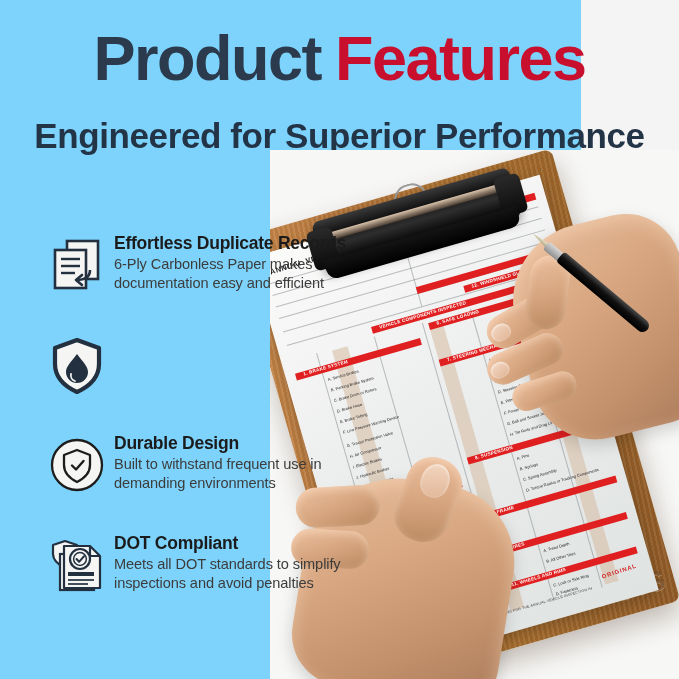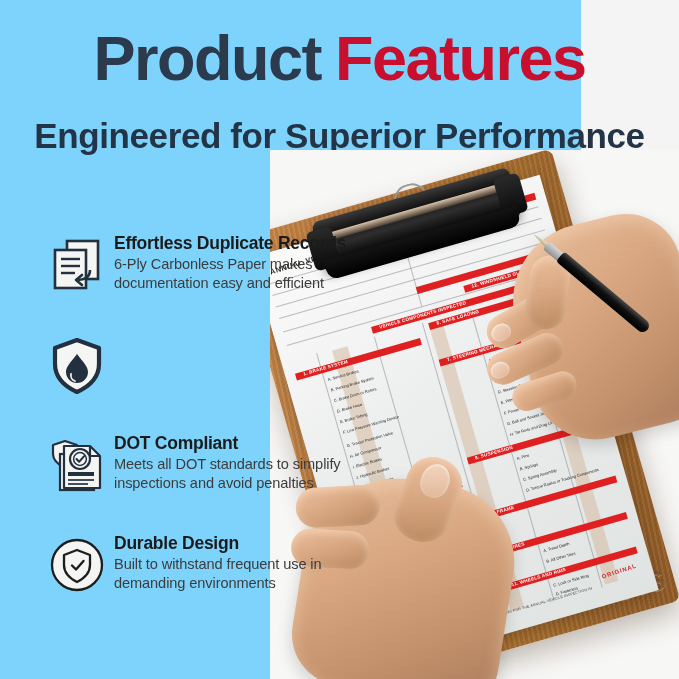--- a/index.html
+++ b/index.html
@@ -220,20 +220,34 @@
       </div>
     </div>
 
     <div class="feature">
       <div class="f-icon">
         <svg viewBox="0 0 62 62" width="62" height="62">
           <path d="M31 6 L53 14 v16 c0 15 -11 23 -22 28 C20 53 9 45 9 30 V14 Z" fill="#f5f5f4" stroke="#22303f" stroke-width="4.2" stroke-linejoin="round"></path>
           <path d="M31 20 c7 9 11 13 11 18 a11 11 0 0 1 -22 0 c0 -5 4 -9 11 -18 Z" fill="#22303f"></path>
           <path d="M25 40 a6 6 0 0 0 4 7" fill="none" stroke="#f0f0ef" stroke-width="1.8" stroke-linecap="round"></path>
         </svg>
+      </div>
+    </div>
+
+    <div class="feature">
+      <div class="f-icon">
+        <svg viewBox="0 0 62 62" width="62" height="62">
+          <circle cx="31" cy="31" r="25" fill="#f5f5f4" stroke="#1d1d1d" stroke-width="2.3"></circle>
+          <path d="M31 16 L44 21 v10 c0 9 -7 14 -13 17 C25 45 18 40 18 31 V21 Z" fill="#f5f5f4" stroke="#1d1d1d" stroke-width="2.3" stroke-linejoin="round"></path>
+          <path d="M26 31.5 l4 4 l7.5 -8.5" fill="none" stroke="#1d1d1d" stroke-width="2.4" stroke-linecap="round" stroke-linejoin="round"></path>
+        </svg>
+      </div>
+      <div class="f-body">
+        <div class="f-title">Durable Design</div>
+        <div class="f-desc">Built to withstand frequent use in demanding environments</div>
       </div>
     </div>
 
     <div class="feature">
       <div class="f-icon">
         <svg viewBox="0 0 62 62" width="62" height="62">
           <path d="M13 6 L25 10 v9 c0 7 -6 11 -12 14 C7 30 1 26 1 19 V10 Z" transform="translate(6,1)" fill="#f5f5f4" stroke="#22303f" stroke-width="2.2" stroke-linejoin="round"></path>
           <rect x="14" y="20" width="34" height="36" fill="#f5f5f4" stroke="#22303f" stroke-width="2.2"></rect>
           <path d="M18 12 h26 l10 10 v32 H18 Z" fill="#f5f5f4" stroke="#22303f" stroke-width="2.2" stroke-linejoin="round"></path>
           <path d="M44 12 v10 h10" fill="none" stroke="#22303f" stroke-width="2.2" stroke-linejoin="round"></path>
@@ -244,34 +258,20 @@
           <line x1="22" y1="46" x2="48" y2="46" stroke="#22303f" stroke-width="1.7"></line>
           <line x1="22" y1="50" x2="42" y2="50" stroke="#22303f" stroke-width="1.7"></line>
         </svg>
       </div>
       <div class="f-body">
         <div class="f-title">DOT Compliant</div>
         <div class="f-desc">Meets all DOT standards to simplify inspections and avoid penalties</div>
       </div>
     </div>
 
-    <div class="feature">
-      <div class="f-icon">
-        <svg viewBox="0 0 62 62" width="62" height="62">
-          <circle cx="31" cy="31" r="25" fill="#f5f5f4" stroke="#1d1d1d" stroke-width="2.3"></circle>
-          <path d="M31 16 L44 21 v10 c0 9 -7 14 -13 17 C25 45 18 40 18 31 V21 Z" fill="#f5f5f4" stroke="#1d1d1d" stroke-width="2.3" stroke-linejoin="round"></path>
-          <path d="M26 31.5 l4 4 l7.5 -8.5" fill="none" stroke="#1d1d1d" stroke-width="2.4" stroke-linecap="round" stroke-linejoin="round"></path>
-        </svg>
-      </div>
-      <div class="f-body">
-        <div class="f-title">Durable Design</div>
-        <div class="f-desc">Built to withstand frequent use in demanding environments</div>
-      </div>
-    </div>
-
   </div>
 
   <div class="photo">
     <div class="photo-bg"></div>
 
     <div class="board">
       <div class="board-grain"></div>
       <div class="board-engrave">BUCK U.S</div>
 
       <div class="paper">

